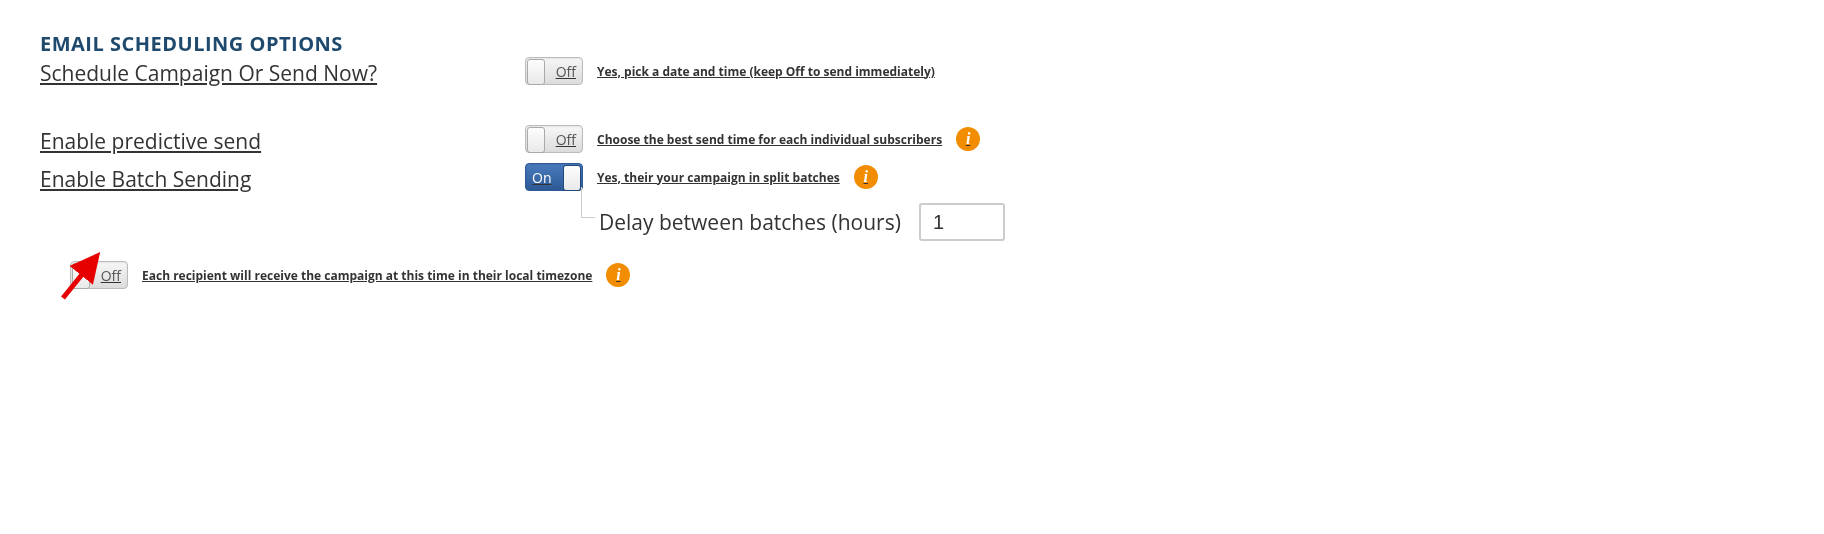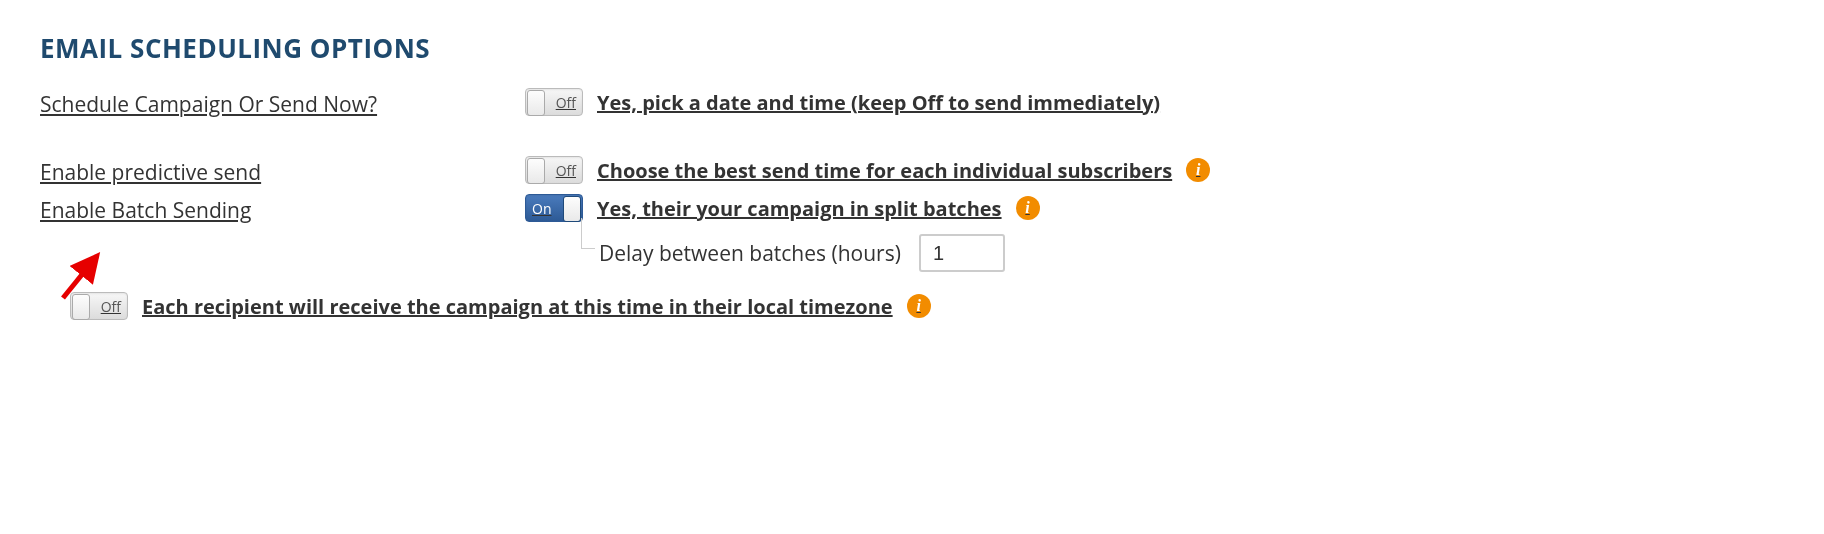--- a/index.html
+++ b/index.html
@@ -7,23 +7,22 @@
       font-family: -apple-system, BlinkMacSystemFont, "Segoe UI", "Open Sans", sans-serif;
       background: #fff;
       padding: 30px 40px;
       font-size: 20px;
       color: #333;
       position: relative;
     }
     .section-title {
       color: #1f4a6e;
       font-weight: 700;
-      font-size: 26px;
+      font-size: 20px;
       letter-spacing: 0.5px;
-      margin-bottom: 22px;
     }
     .row {
       display: flex;
       align-items: flex-start;
       margin-bottom: 20px;
       text-decoration: underline;
     }
     .row-label {
       width: 455px;
       flex-shrink: 0;
@@ -71,21 +70,21 @@
       height: 24px;
       border-radius: 3px;
       background: linear-gradient(to bottom, #fdfdfd, #e9e9e9);
       border: 1px solid #aaa;
     }
     .toggle.off::before { left: 1px; }
     .toggle.on::before { right: 1px; border-color: #1f4a7a; }
     .desc {
       font-weight: 700;
       color: #333;
-      font-size: 20px;
+      font-size: 12px;
       white-space: nowrap;
     }
     .info-icon {
       width: 24px;
       height: 24px;
       border-radius: 50%;
       background: #f28c00;
       color: #fff;
       font-family: "Georgia", serif;
       font-style: italic;

